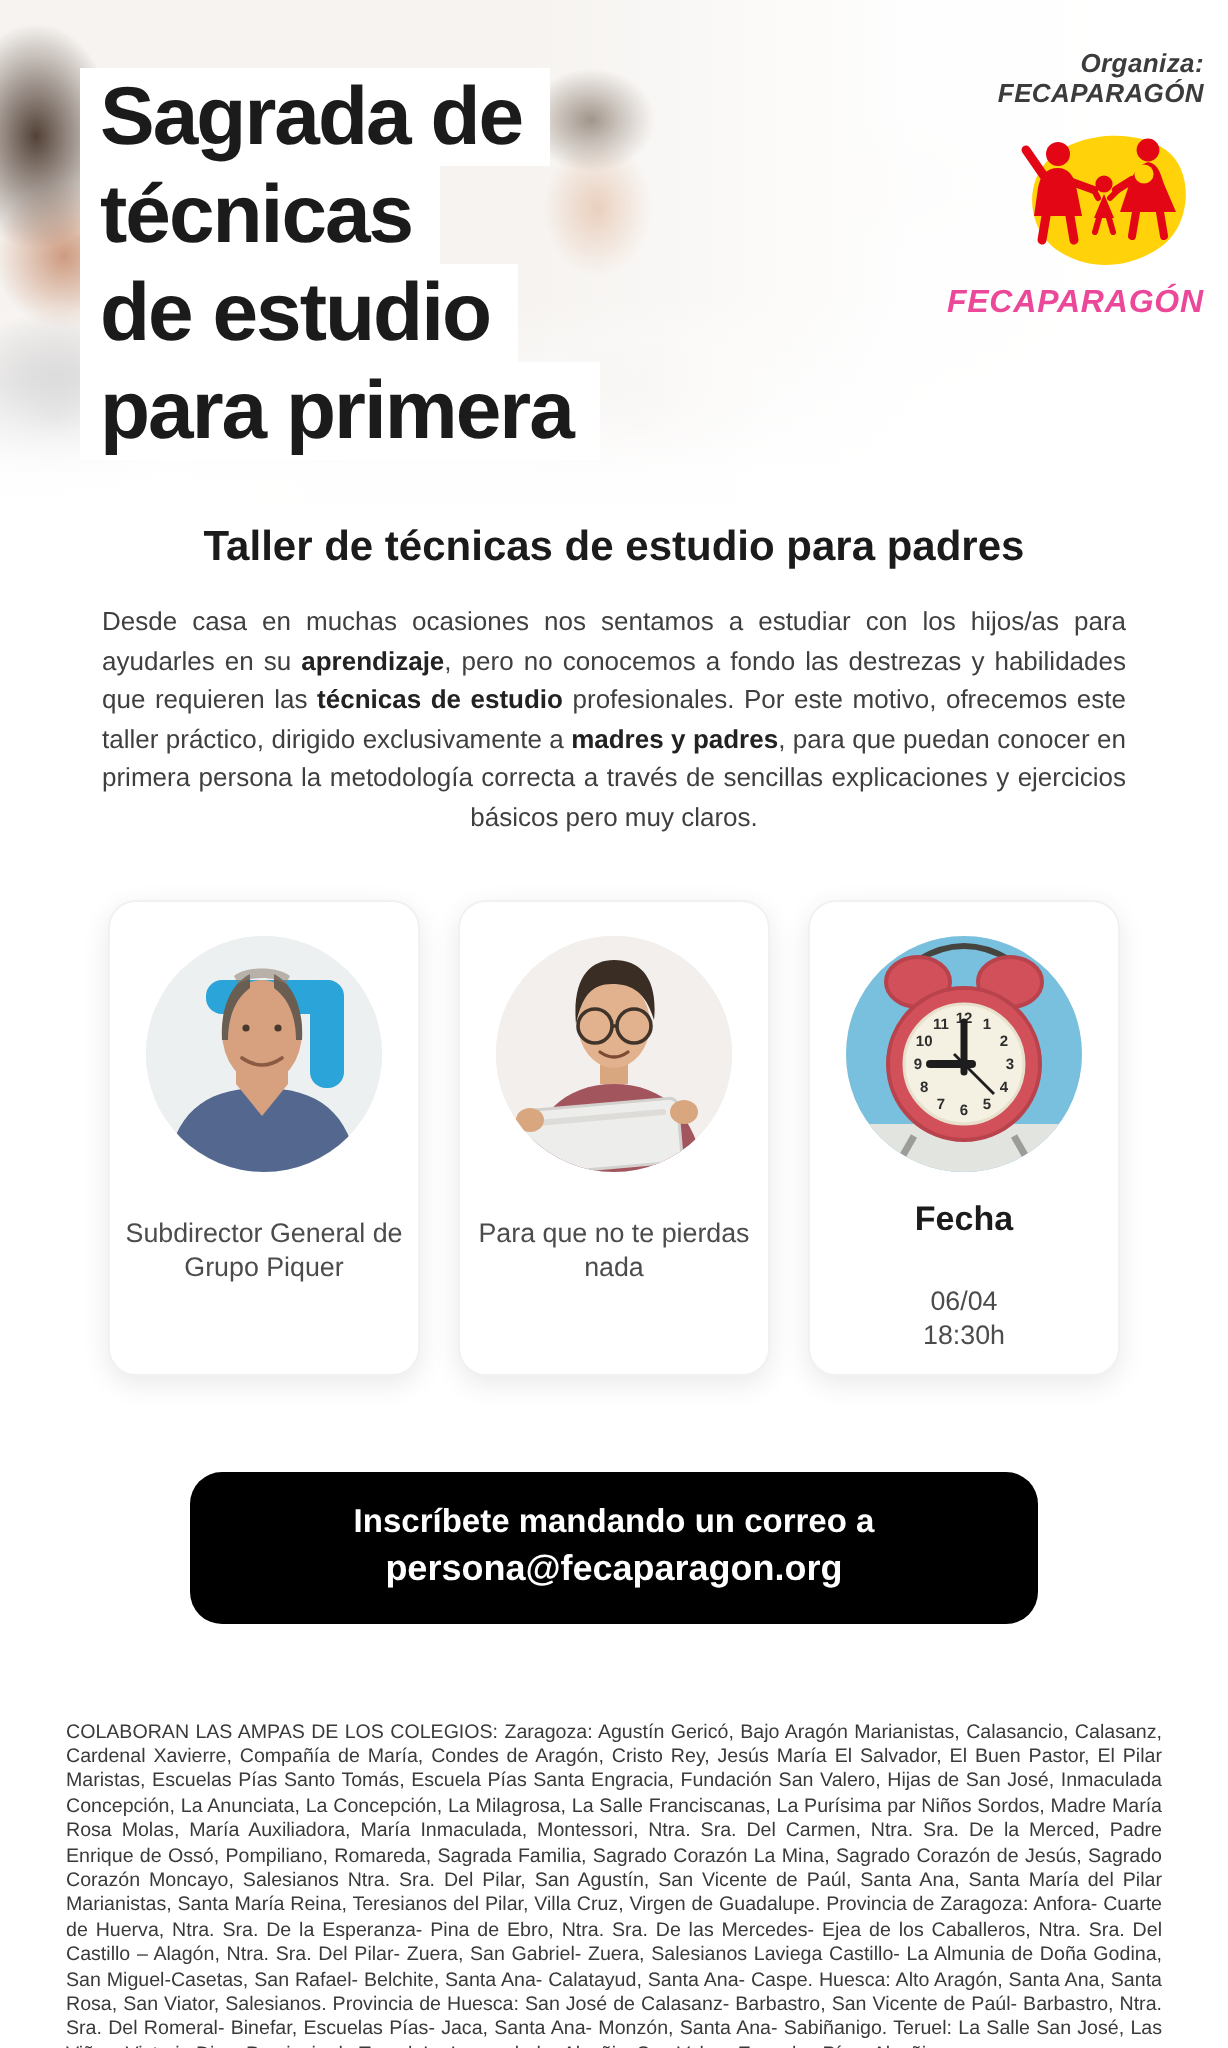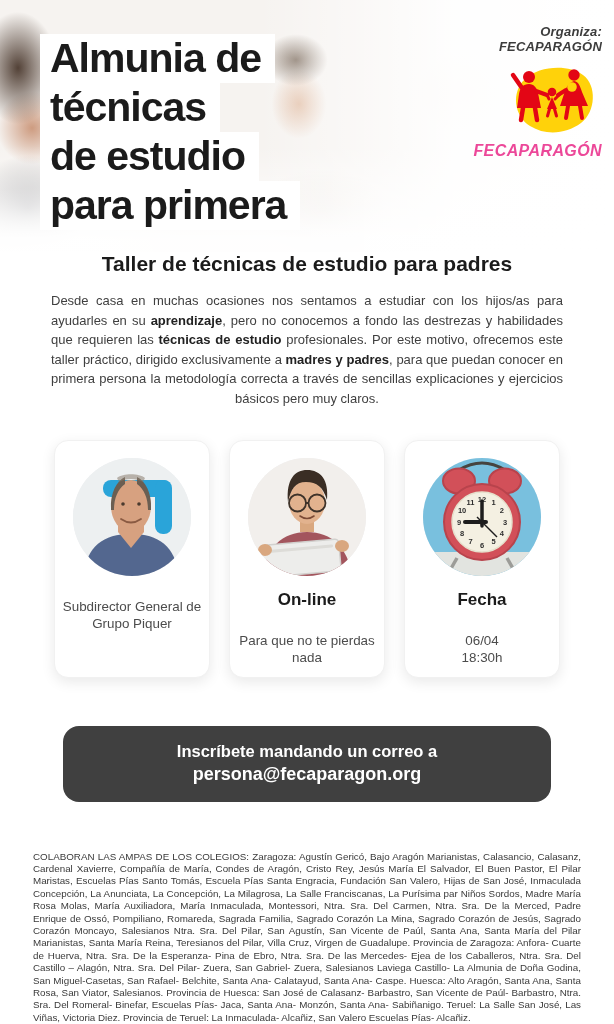--- a/index.html
+++ b/index.html
@@ -28,54 +28,54 @@
   }
   .hero-title { position:absolute; left:40px; top:34px; }
   .hero-title span { display:table; background:#fff; color:#1b1b1b; font-weight:bold;
     font-size:41px; line-height:44px; letter-spacing:-1px; padding:2px 14px 3px 10px; }
   .hero-right { position:absolute; top:24px; right:12px; width:160px; text-align:right;font-style:italic; }
   .organizer-label { font-size:13px; font-weight:600; color:#3c3c3c; letter-spacing:0.2px; }
   .logo-blob { margin-top:8px; }
   .logo-text { font-size:16px; font-weight:bold; color:#ec4899; letter-spacing:0.4px; margin-top:2px; }
 
   
-  .intro-heading { margin-top:0; text-align:center; font-size:21px; font-weight:bold; color:#1b1b1b; }
+  .intro-heading { margin-top:10px; text-align:center; font-size:21px; font-weight:bold; color:#1b1b1b; }
   .intro-paragraph { width:512px; margin:15px auto 0; font-size:13px; line-height:19.6px; color:#3f3f3f;
     text-align:justify; text-align-last:center; }
   .intro-paragraph .b { font-weight:bold; color:#222; }
 
   
   .cards { margin-top:31px; display:flex; justify-content:center; gap:19px; }
   .card { width:156px; height:238px; background:#fff; border-radius:14px; border:1px solid #f1f1f1;
     box-shadow:0 4px 14px rgba(0,0,0,0.09); text-align:center; padding-top:17px; }
   .card-photo { width:118px; height:118px; border-radius:50%; overflow:hidden; margin:0 auto; background:#eef0f1; }
   .card-photo svg { display:block; }
   .card-title { margin-top:14px; font-size:17px; font-weight:bold; color:#1b1b1b; }
   .card-sub { margin-top:22px; font-size:13.4px; line-height:17px; color:#4c4c4c; }
 
   
-  .cta-button { display:block; width:488px; margin:48px auto 0; background:#404040; border:none; cursor:pointer;
+  .cta-button { display:block; width:424px; margin:48px auto 0; background:#000000; border:none; cursor:pointer;
     border-radius:16px; padding:14px 10px 16px; text-align:center; color:#fff; font-family:inherit; }
   .cta-line1 { font-size:16.5px; font-weight:600; line-height:22px; display:block; }
   .cta-email { font-size:18px; font-weight:bold; line-height:24px; display:block; }
 
   
   .footer-text { width:548px; margin:49px auto 0; font-size:9.8px; line-height:12.4px; color:#3a3a3a;
     text-align:justify; }
 </style>
 </head>
 <body>
 
 <div class="page">
 
   <div class="hero">
     <div class="hero-photo"></div>
     <div class="hero-fade"></div>
     <div class="hero-title">
-      <span>Almunia de</span>
+      <span>Sagrada de</span>
       <span>técnicas</span>
       <span>de estudio</span>
       <span>para primera</span>
     </div>
     <div class="hero-right">
       <div class="organizer-label">Organiza: FECAPARAGÓN</div>
       <div class="logo-blob">
         <svg width="100" height="74" viewBox="0 0 100 74">
           <path d="M28,64 C12,54 9,30 23,17 C37,4 66,2 81,13 C95,23 94,50 79,61 C64,72 44,74 28,64 Z" fill="#FFD20A"></path>
           <g fill="#E30615" stroke="#E30615" stroke-linecap="round">
@@ -142,21 +142,20 @@
           <path d="M58,45 L61,45" stroke="#3f332a" stroke-width="1.8"></path>
           <path d="M52,58 Q59,63 66,58" fill="none" stroke="#7c4a35" stroke-width="1.6" stroke-linecap="round"></path>
           <g transform="rotate(-5 55 100)">
             <rect x="14" y="84" width="78" height="32" rx="4" fill="#EDEDEB" stroke="#D2D1CE" stroke-width="1.5"></rect>
             <rect x="20" y="89" width="66" height="3" rx="1.5" fill="#DDDCD8"></rect>
           </g>
           <ellipse cx="17" cy="92" rx="7" ry="6" fill="#d9a77f"></ellipse>
           <ellipse cx="94" cy="88" rx="7" ry="6" fill="#d9a77f"></ellipse>
         </svg>
       </div>
-      <div class="card-title">On-line</div>
       <div class="card-sub">Para que no te pierdas nada</div>
     </div>
 
     <div class="card">
       <div class="card-photo">
         <svg width="118" height="118" viewBox="0 0 118 118">
           <rect width="118" height="118" fill="#79C0DE"></rect>
           <rect y="94" width="118" height="24" fill="#E2E4E0"></rect>
           <path d="M36,12 Q59,-2 82,12" fill="none" stroke="#46443f" stroke-width="3"></path>
           <path d="M34,100 L26,114" stroke="#9c9c98" stroke-width="3.5"></path>

